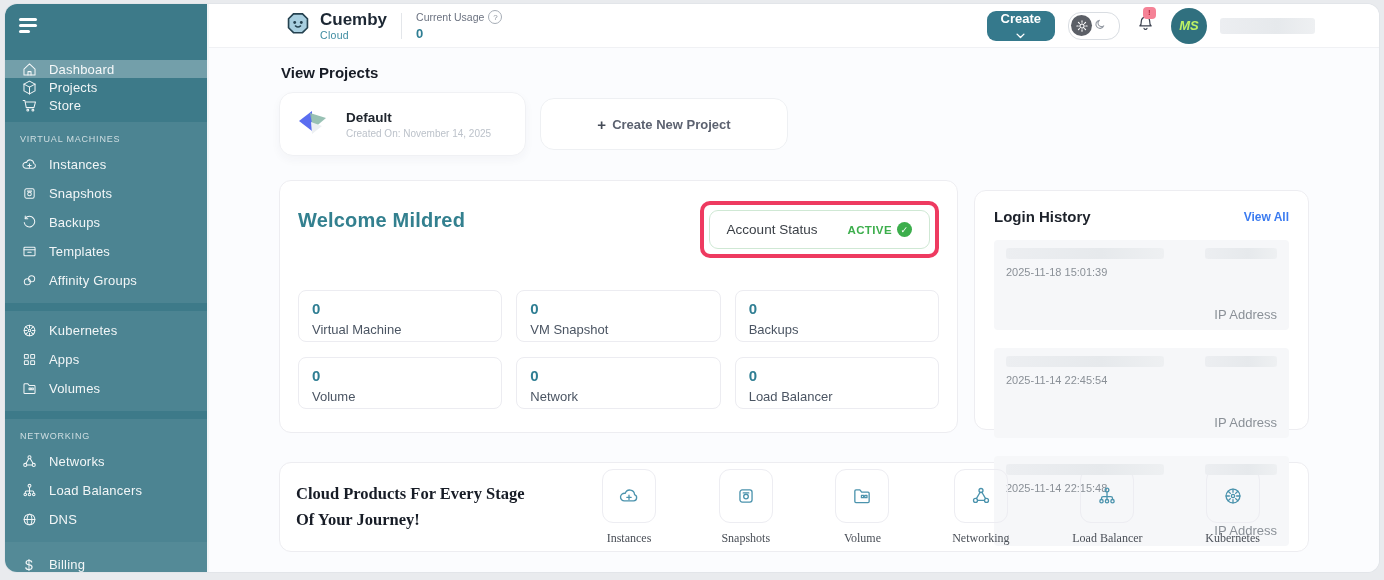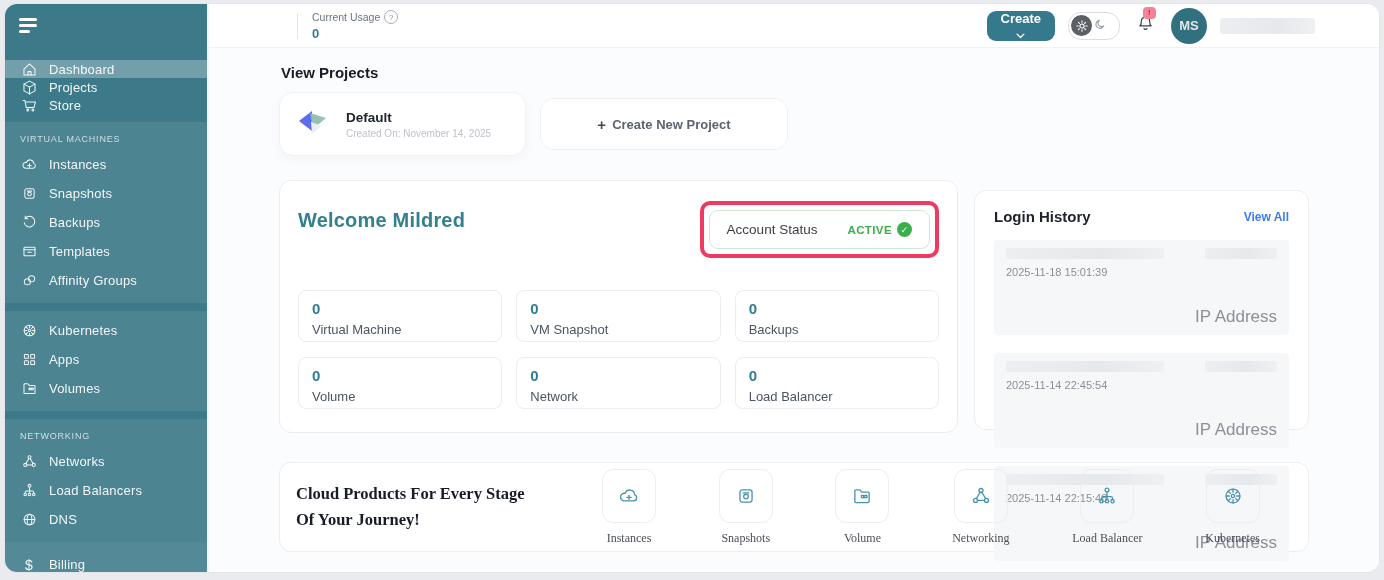--- a/index.html
+++ b/index.html
@@ -36,21 +36,21 @@
   .hright{margin-left:auto;display:flex;align-items:center;gap:13px;}
   .create-btn{background:#35798c;color:#fff;border:none;border-radius:9px;height:30px;padding:0 14px;font-size:13px;font-weight:bold;display:flex;align-items:center;gap:7px;cursor:pointer;font-family:inherit;flex-direction:column;}
   .create-btn svg{width:9px;height:6px;stroke:#fff;stroke-width:1.6;fill:none;stroke-linecap:round;stroke-linejoin:round;}
   .toggle{width:46px;height:26px;border:1px solid #d9dde2;border-radius:13px;background:#fff;display:flex;align-items:center;padding:0 2px;gap:2px;cursor:pointer;}
   .tog-sun{width:21px;height:21px;border-radius:50%;background:#5b5f66;display:flex;align-items:center;justify-content:center;}
   .tog-sun svg{width:12px;height:12px;stroke:#fff;stroke-width:1.3;fill:none;stroke-linecap:round;}
   .tog-moon svg{width:13px;height:13px;stroke:#969ca5;stroke-width:1.2;fill:none;stroke-linecap:round;stroke-linejoin:round;}
   .bell-wrap{position:relative;cursor:pointer;margin:0 3px;}
   .bell-wrap svg{width:19px;height:19px;stroke:#3c4250;stroke-width:1.3;fill:none;stroke-linecap:round;stroke-linejoin:round;}
   .badge{position:absolute;top:-7px;left:7px;background:#f58296;color:#b9293f;font-size:8px;font-weight:bold;border-radius:4px;padding:2px 5px;line-height:1;}
-  .avatar{width:36px;height:36px;border-radius:50%;background:#30707f;color:#e5e5e5;font-size:13px;font-weight:bold;display:flex;align-items:center;justify-content:center;cursor:pointer;}
+  .avatar{width:36px;height:36px;border-radius:50%;background:#30707f;color:#bef264;font-size:13px;font-weight:bold;display:flex;align-items:center;justify-content:center;cursor:pointer;font-style:italic;}
   .redact{background:linear-gradient(90deg,#ecEEf1,#e6e9ec 60%,#eef0f2);border-radius:3px;filter:blur(.7px);}
   .name-redact{width:95px;height:16px;}
 
   
   .content{flex:1;background:#fbfcfe;padding:12px 70px 0;min-width:0;}
   .h-projects{font-size:15px;font-weight:bold;color:#171c26;margin:4px 0 11px 2px;}
   .proj-row{display:flex;gap:14px;align-items:center;}
   .proj-card{width:247px;height:64px;background:#fff;border:1px solid #f0f1f4;border-radius:14px;box-shadow:0 4px 10px rgba(40,50,70,.04);display:flex;align-items:center;gap:12px;padding:0 16px;cursor:pointer;box-sizing:border-box;}
   .proj-ico svg{width:38px;height:34px;}
   .proj-name{font-size:13.5px;font-weight:bold;color:#20262e;}
@@ -75,21 +75,21 @@
 
   .login-card{width:335px;height:240px;padding:17px 19px;margin-top:10px;}
   .login-head{display:flex;justify-content:space-between;align-items:center;}
   .login-title{font-size:15px;font-weight:bold;color:#1d222b;}
   .view-all{font-size:12px;font-weight:bold;color:#3b7bf0;cursor:pointer;}
   .entries{margin-top:15px;display:flex;flex-direction:column;gap:18px;}
   .entry{background:#f6f7f9;border-radius:4px;padding:8px 12px;display:flex;justify-content:space-between;cursor:default;}
   .e-left .redact{width:158px;height:11px;margin-bottom:7px;}
   .e-right .redact{width:72px;height:11px;margin-bottom:7px;margin-left:auto;}
   .e-time{font-size:11px;color:#8a9097;}
-  .e-ip{font-size:17px;color:#8a9097;text-align:left;margin-top:48px;}
+  .e-ip{font-size:13px;color:#8a9097;text-align:right;margin-top:48px;}
 
   .products-card{margin-top:29px;height:90px;display:flex;align-items:center;padding:0 20px 0 16px;font-family:Liberation Serif, serif;}
   .products-title{width:272px;flex:none;font-size:16.5px;font-weight:bold;color:#171c26;line-height:1.55;}
   .products-row{flex:1;display:flex;justify-content:space-between;padding:0 28px 0 34px;}
   .product{display:flex;flex-direction:column;align-items:center;gap:8px;cursor:pointer;}
   .tile{width:52px;height:52px;border:1px solid #ededf2;border-radius:11px;display:flex;align-items:center;justify-content:center;}
   .tile svg{width:22px;height:22px;stroke:#4b93ad;stroke-width:1.2;fill:none;stroke-linecap:round;stroke-linejoin:round;}
   .product-lbl{font-size:12px;color:#4a4f57;}
 </style>
 </head>
@@ -258,20 +258,34 @@
       <div class="s-item">
         <span class="s-ico dollar">$</span>
         <span>Billing</span>
       </div>
     </div>
   </div>
 
   <div class="main">
 
     <div class="header">
+      <div class="brand">
+        <span class="mascot">
+          <svg viewBox="0 0 20 20">
+              <path d="M7 3.2h6l3.3 3.3v6L13 15.8H7l-3.3-3.3v-6z" fill="#a8cfe0" stroke="#24414f" stroke-width="1.1"></path>
+              <circle cx="7.8" cy="9" r=".95" fill="#24414f"></circle>
+              <circle cx="12.2" cy="9" r=".95" fill="#24414f"></circle>
+              <path d="M8.3 11.3q1.7 1.4 3.4 0" stroke="#24414f" stroke-width="1" fill="none" stroke-linecap="round"></path>
+            </svg>
+        </span>
+        <span>
+          <div class="brand-name">Cuemby</div>
+          <div class="brand-sub">Cloud</div>
+        </span>
+      </div>
       <div class="hdiv"></div>
       <div>
         <div class="usage-label">
           <span>Current Usage</span>
           <span class="help">?</span>
         </div>
         <div class="usage-value">0</div>
       </div>
 
       <div class="hright">

